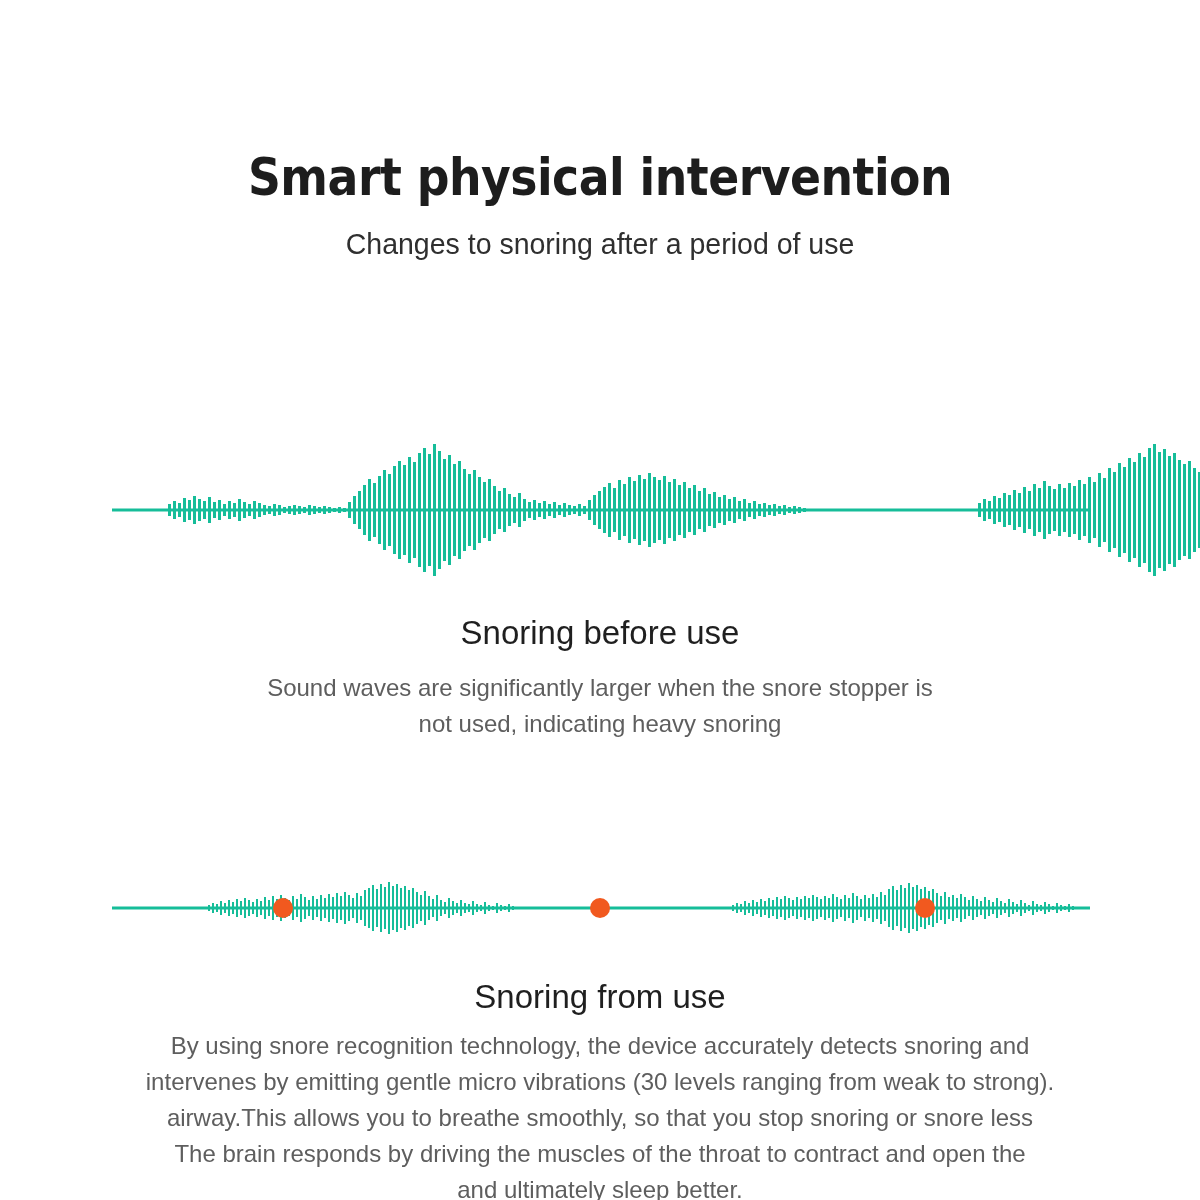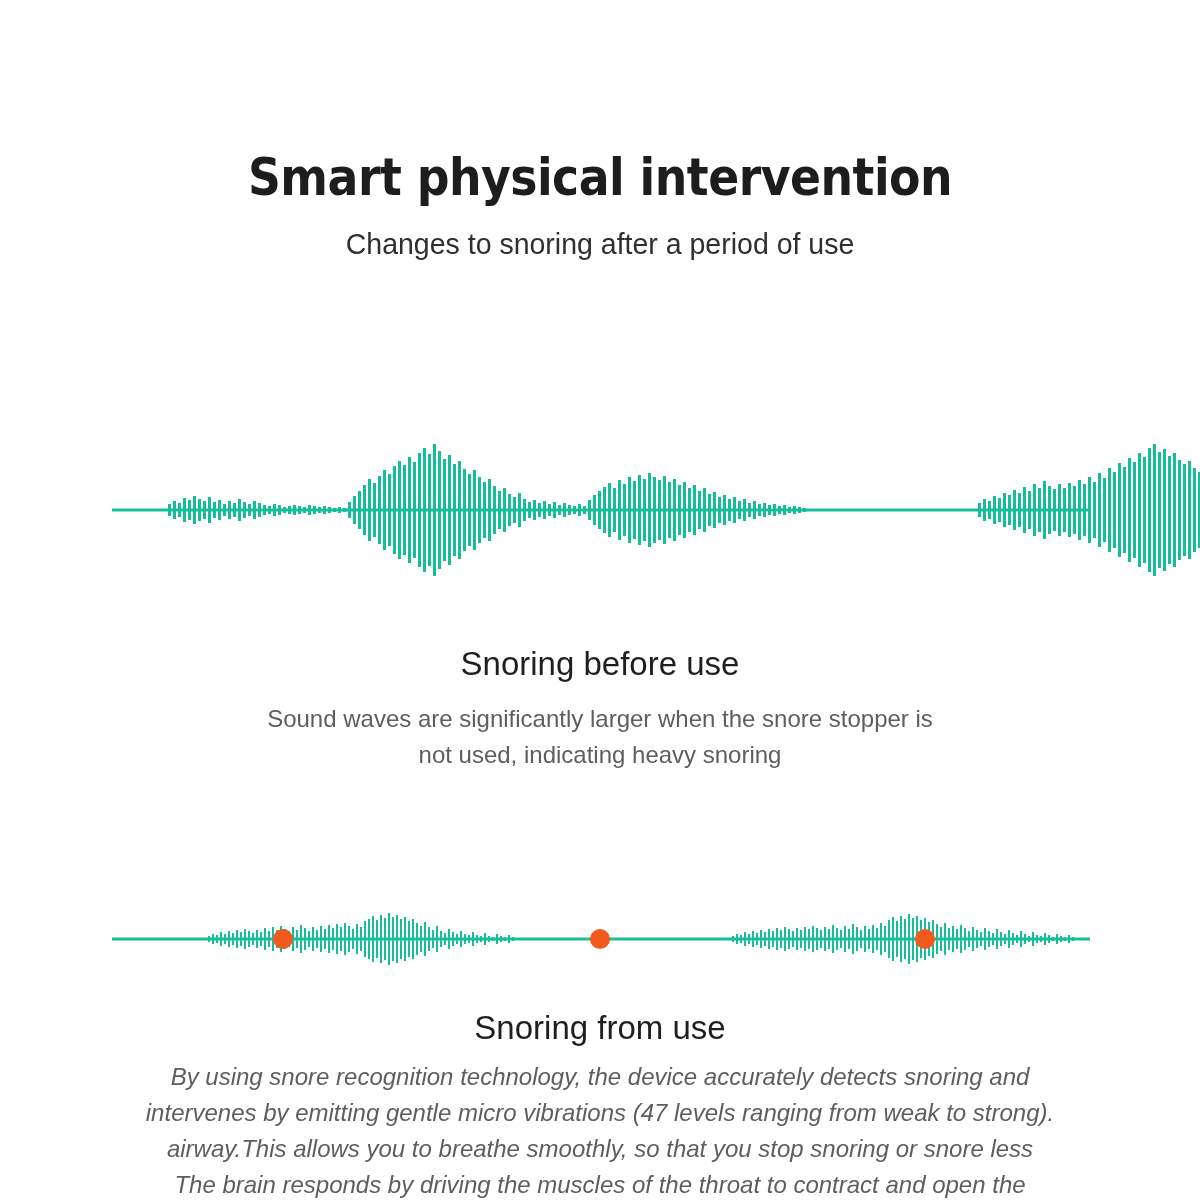--- a/index.html
+++ b/index.html
@@ -69,36 +69,36 @@
   
   .section-heading {
     text-align: center;
     font-family: "Liberation Sans", sans-serif;
     font-size: 33px;
     font-weight: 400;
     color: #1f1f1f;
     line-height: 42px;
     margin: 0;
   }
-  .heading-before { margin-top: 63px; }
+  .heading-before { margin-top: 32px; }
   .heading-after  { margin-top: 30px; }
 
   .section-desc {
     text-align: center;
     font-family: "Liberation Sans", sans-serif;
     font-size: 24px;
     font-weight: 400;
     color: #5e5e5e;
     line-height: 36px;
     margin: 16px auto 0 auto;
   }
   .desc-before { width: 700px; }
   .desc-after  { width: 1070px; margin-top: 10px; line-height: 36px; }
 
-  .desc-after .line { display: block; font-style: italic; }
+  .desc-after .line { display: block; }
 </style>
 </head>
 <body>
 
 <div class="page">
 
   <div class="header">
     <h1 class="title">Smart physical intervention</h1>
     <p class="subtitle">Changes to snoring after a period of use</p>
   </div>
@@ -800,19 +800,19 @@
         <circle cx="283" cy="38" r="10" fill="#f1591f"></circle>
         <circle cx="600" cy="38" r="10" fill="#f1591f"></circle>
         <circle cx="925" cy="38" r="10" fill="#f1591f"></circle>
       </svg>
   </div>
 
   <h2 class="section-heading heading-after">Snoring from use</h2>
 
   <p class="section-desc desc-after">
     <span class="line">By using snore recognition technology, the device accurately detects snoring and</span>
-    <span class="line">intervenes by emitting gentle micro vibrations (47 levels ranging from weak to strong).</span>
+    <span class="line">intervenes by emitting gentle micro vibrations (30 levels ranging from weak to strong).</span>
     <span class="line">airway.This allows you to breathe smoothly, so that you stop snoring or snore less</span>
     <span class="line">The brain responds by driving the muscles of the throat to contract and open the</span>
     <span class="line">and ultimately sleep better.</span>
   </p>
 
 </div>
 
 </body></html>

